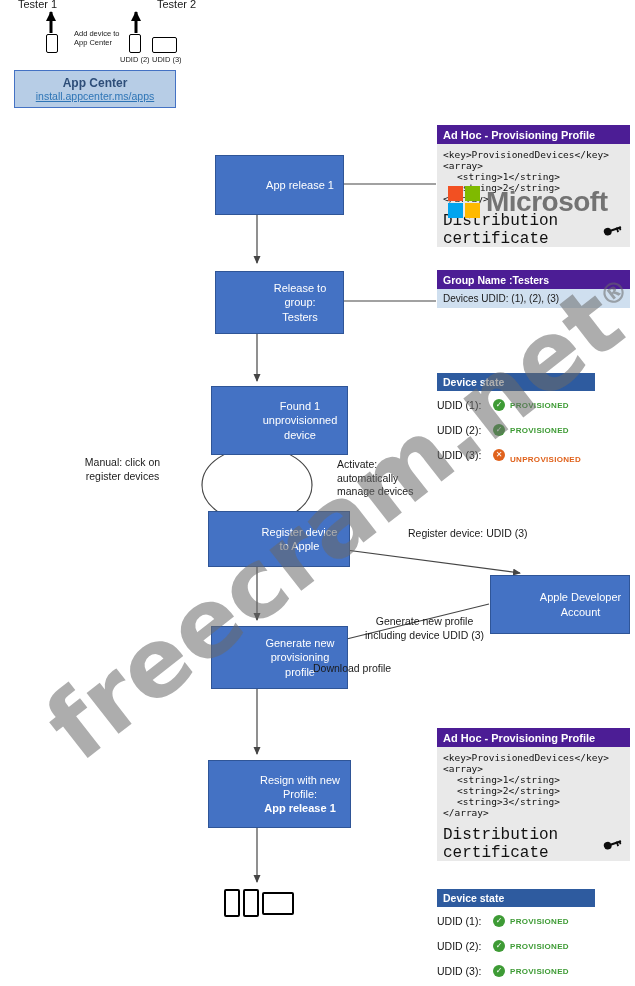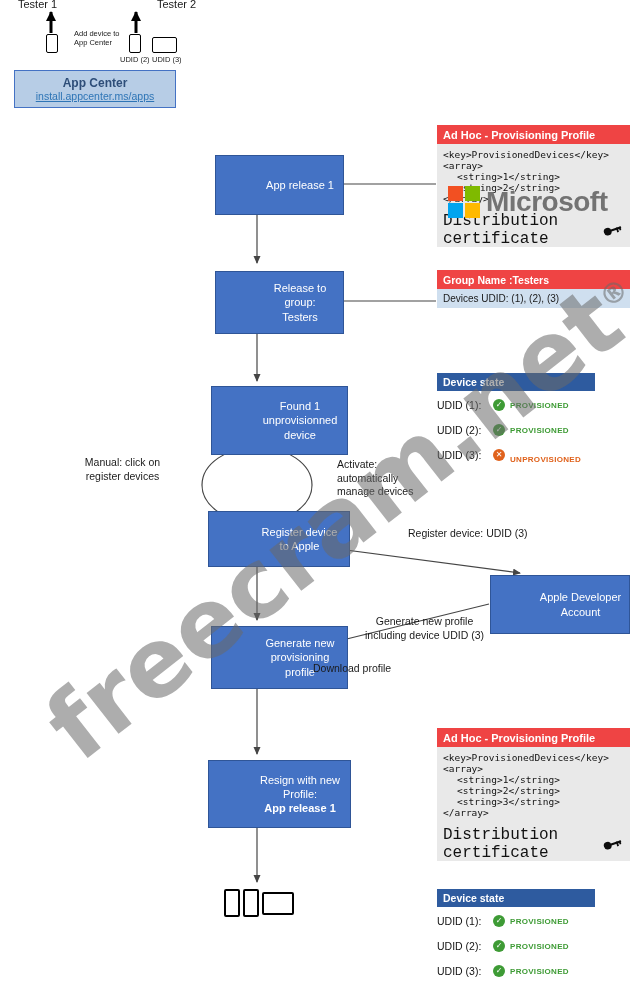--- a/index.html
+++ b/index.html
@@ -15,21 +15,21 @@
     text-align:center;font-size:11px;line-height:1.3;z-index:2;padding-left:41px;}
   .flowbox .bold{font-weight:bold;}
   
   .appcenter{position:absolute;left:14px;top:70px;width:160px;height:36px;background:#B7CDE6;
     border:1.5px solid #4472C4;display:flex;flex-direction:column;align-items:center;
     justify-content:center;z-index:2;}
   .appcenter .t{font-size:12px;font-weight:bold;color:#2E4E79;}
   .appcenter .l{font-size:10.5px;color:#2E75B6;text-decoration:underline;cursor:pointer;}
   
   .panel{position:absolute;z-index:2;}
-  .panel-hdr{background:#ef4444;color:#fff;font-weight:bold;font-size:11px;
+  .panel-hdr{background:#4c1d95;color:#fff;font-weight:bold;font-size:11px;
     padding:4px 6px 3px 6px;}
   .panel-body{background:#E9E9E9;padding:5px 6px 5px 6px;}
   .xmlline{font-family:"DejaVu Sans Mono",monospace;font-size:9.5px;line-height:11px;color:#111;white-space:pre;}
   .indent{padding-left:14px;}
   .certrow{display:flex;align-items:center;justify-content:space-between;margin-top:8px;padding-right:2px;}
   .certrow .ct{font-size:16px;color:#111;font-family:Liberation Mono, monospace;}
   .keyicon{transform:rotate(-18deg);}
   
   .grow1{background:#E3EDF7;font-size:10px;padding:4px 6px;border-bottom:1px solid #fff;}
   .grow2{background:#CFDFEF;font-size:10px;padding:4px 6px;}

